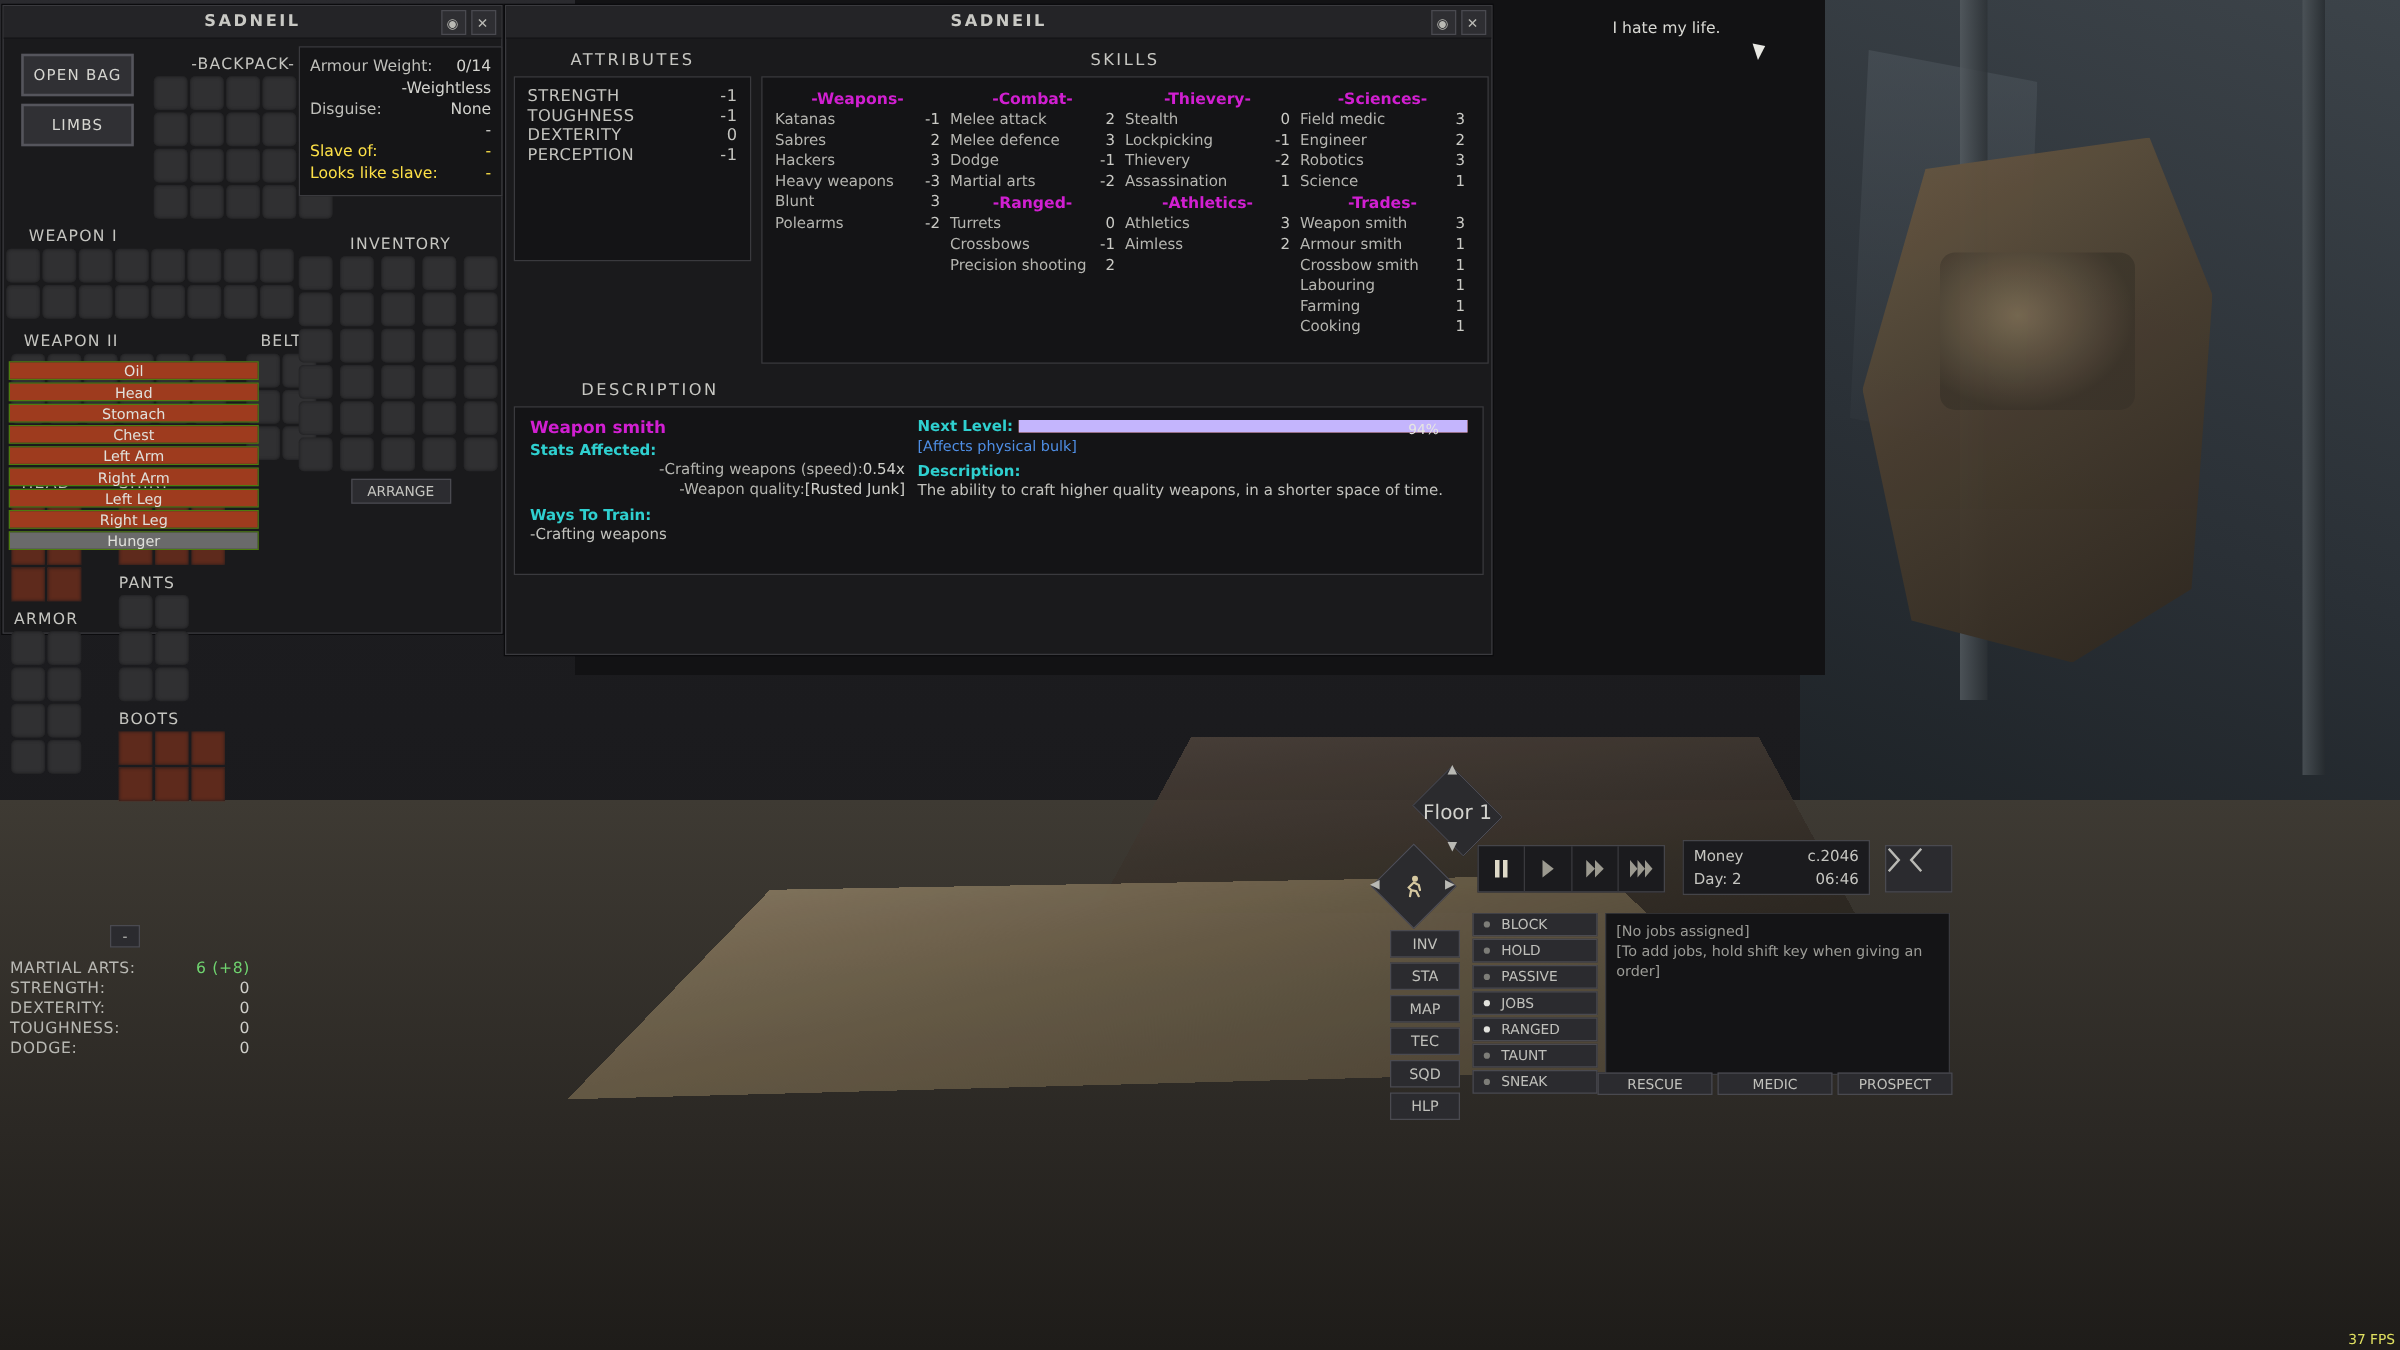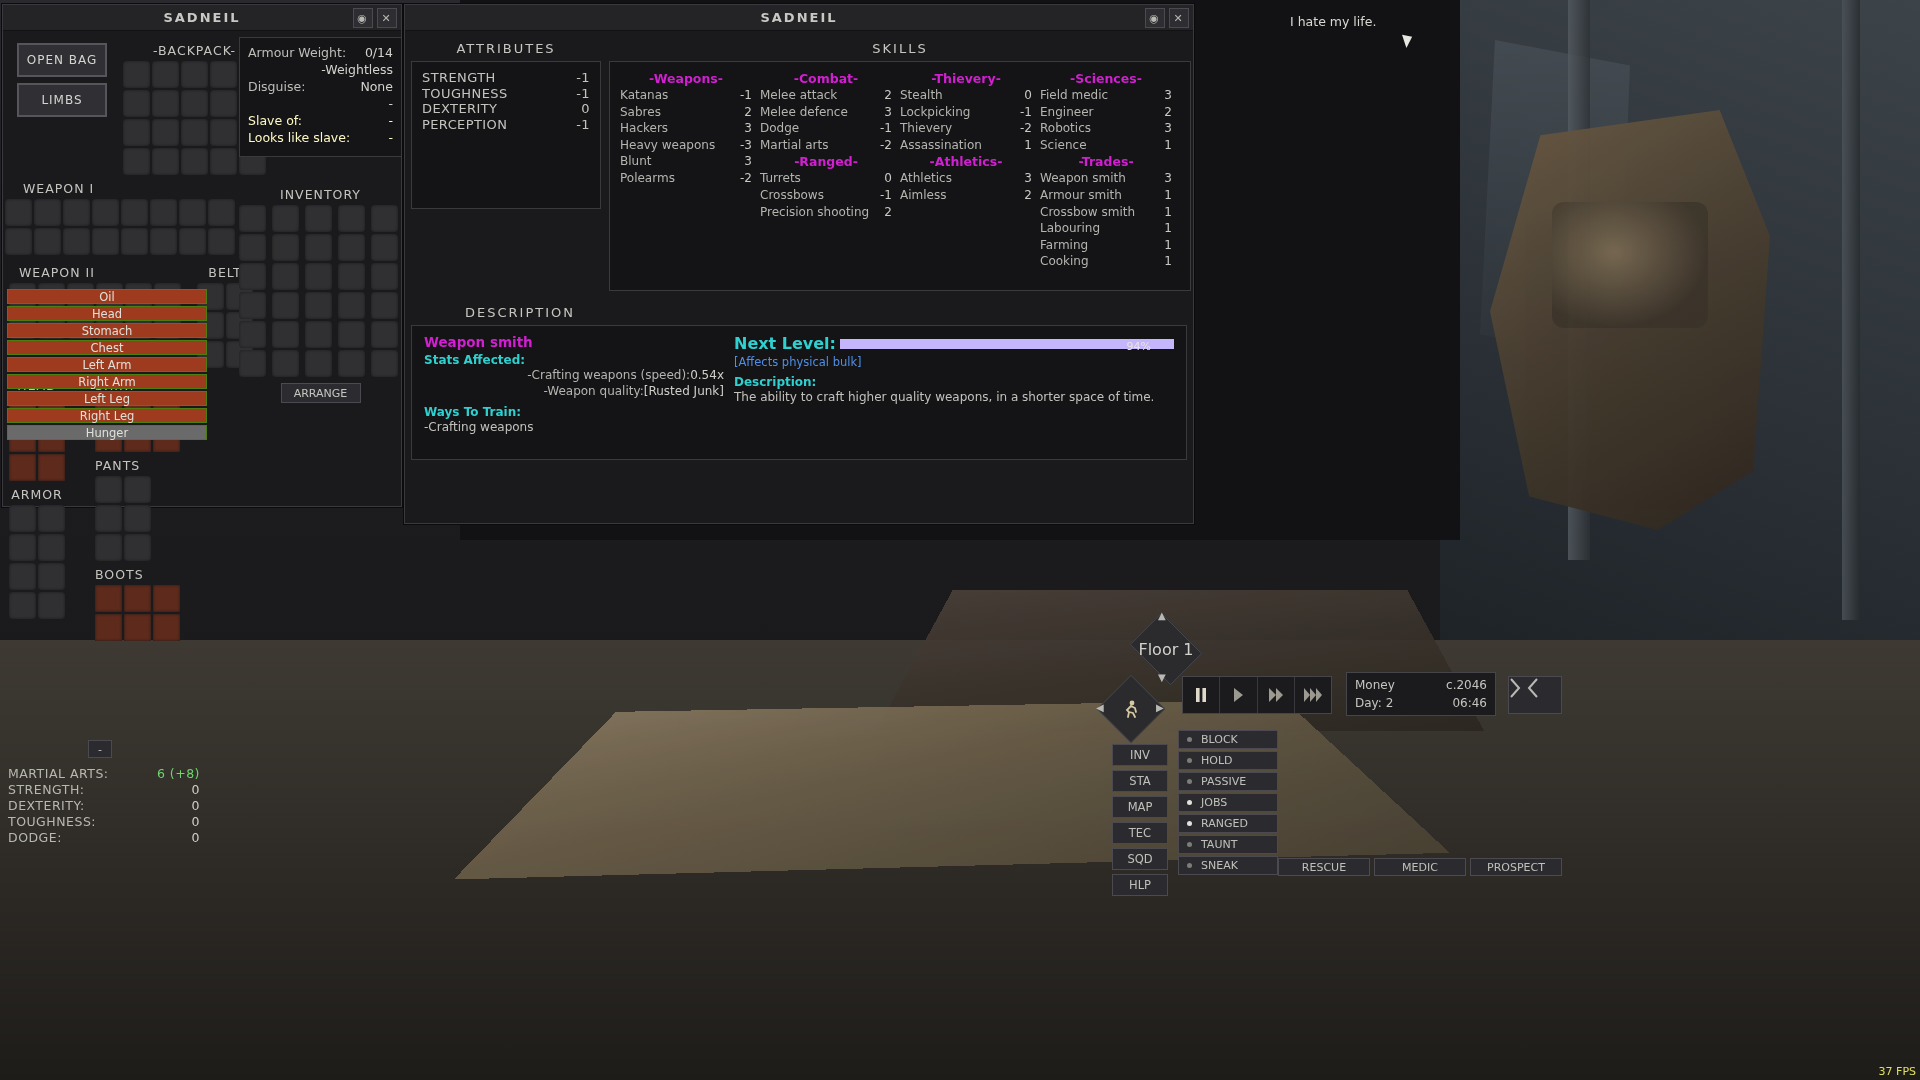--- a/index.html
+++ b/index.html
@@ -88,21 +88,21 @@
   .grid { display:grid; gap:2px; justify-content:center; }
   .cell { width:27px;height:27px;background:#303032;border-radius:4px;box-shadow:inset 0 0 3px #1a1a1c;}
   .cell.red { background:#5e2a1c; border-radius:0; }
   .two-col { display:flex; gap:16px; align-items:flex-start; }
 
   .panel {
     background:#151517; border:1px solid #3a3a3e; padding:6px 8px;
   }
   .kv { display:flex; justify-content:space-between; color:#bfbfba; font-size:12.5px; line-height:17px; }
   .kv .v { color:#d3d3ce; }
-  .kv.blue, .kv.blue .v { color:#fef9c3; }
+  .kv.blue, .kv.blue .v { color:#fde047; }
 
   .arrange-btn {
     margin:6px auto 0; width:80px;height:20px;background:#2c2c30;border:1px solid #4a4a50;
     color:#c5c5c0;font-size:11px;display:flex;align-items:center;justify-content:center;cursor:pointer;
   }
 
   
   #statsWin { left:0; top:516px; width:208px; height:250px; background:#141416; border:1px solid #3a3a3e;}
   .stat-row { display:flex; justify-content:space-between; color:#b8b8b3; font-size:12.5px; line-height:16px; padding:0 8px;}
   .stat-row .v { color:#cfcfca; }
@@ -122,21 +122,21 @@
   .skill-row .v { color:#cacac5; }
 
   .desc-box { background:#141416; border:1px solid #3a3a3e; height:135px; padding:8px 12px; display:flex; }
   .desc-left { width:300px; }
   .desc-right { flex:1; padding-left:10px; }
   .d-title { color:#d11fd1; font-size:13.5px; font-weight:bold; }
   .d-sub { color:#2fd0d0; font-size:12px; font-weight:bold; margin-top:3px;}
   .d-line { display:flex; justify-content:flex-end; color:#b5b5b0; font-size:12px; line-height:16px;}
   .d-val { color:#cfcfca; }
   .nl-row { display:flex; align-items:center; gap:4px; }
-  .nl-label { color:#2fd0d0; font-size:16px; font-weight:bold; }
+  .nl-label { color:#2fd0d0; font-size:12px; font-weight:bold; }
   .bar-wrap { position:relative; flex:1; height:9px; background:#c2410c; border:5px solid #c4b5fd; }
   .bar-fill { height:100%; background:#2ee02e; }
   .bar-pct { color:#e6e6e1; font-size:11px; position:absolute; right:18px; top:-4px;}
   .d-affect { color:#4f8fe6; font-size:11.5px; margin:2px 0 6px; }
   .d-body { color:#c2c2bd; font-size:12px; line-height:16px; }
 
   
   #healthWin { left:214px; top:655px; width:246px; height:230px; background:#141416; border:1px solid #3a3a3e; }
   .hp-top { margin:6px; height:26px; background:#232326; border:1px solid #4a4a50; color:#cfcfca; font-size:12px;
             display:flex; align-items:center; padding-left:8px; }
@@ -911,19 +911,23 @@
       </div>
       <div class="ord-btn">
         <span class="dot"></span>
         <span>TAUNT</span>
       </div>
       <div class="ord-btn">
         <span class="dot"></span>
         <span>SNEAK</span>
       </div>
     </div>
+  <div class="jobs-panel">
+    <div class="jobs-line">[No jobs assigned]</div>
+    <div class="jobs-line">[To add jobs, hold shift key when giving an order]</div>
+  </div>
   <div class="bottom-row" id="actionRow">
       <div class="br-btn">RESCUE</div>
       <div class="br-btn">MEDIC</div>
       <div class="br-btn">PROSPECT</div>
     </div>
 
 </div>
 
 </body></html>

